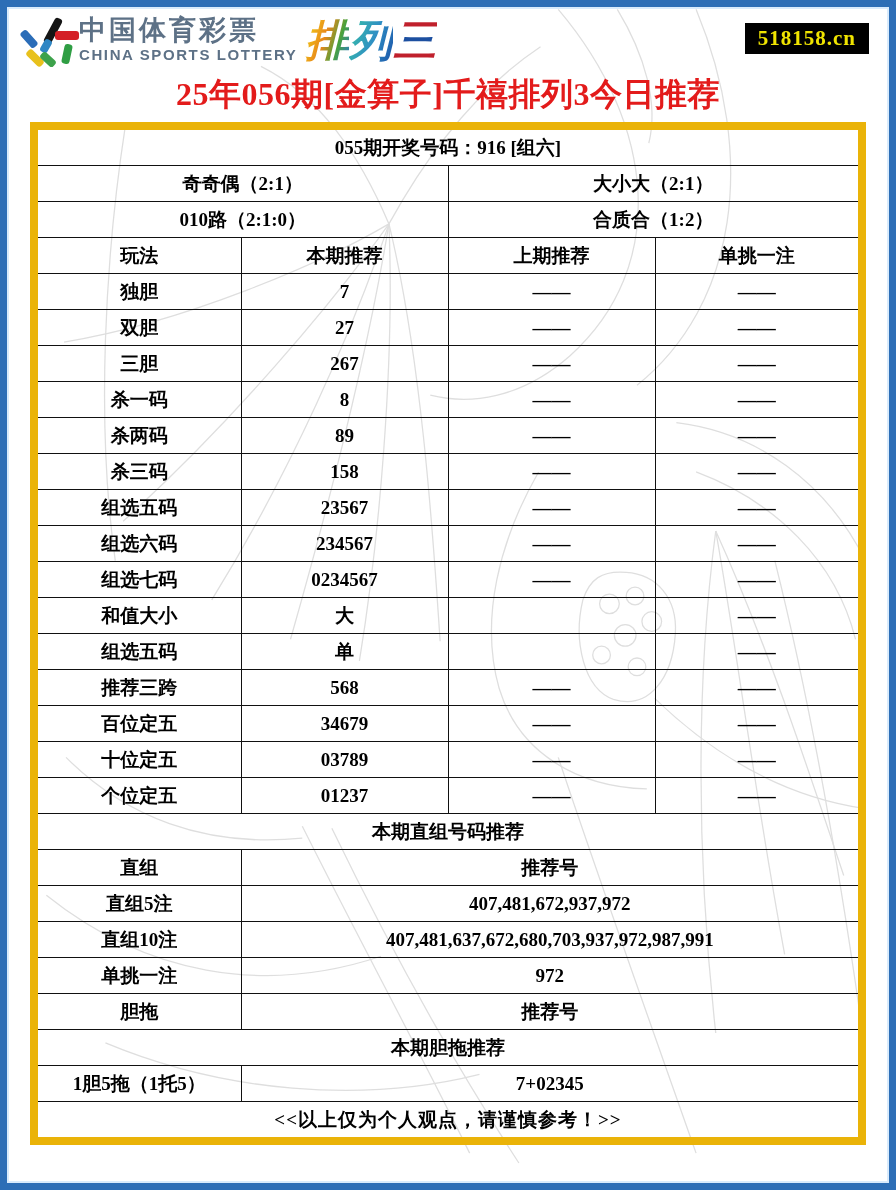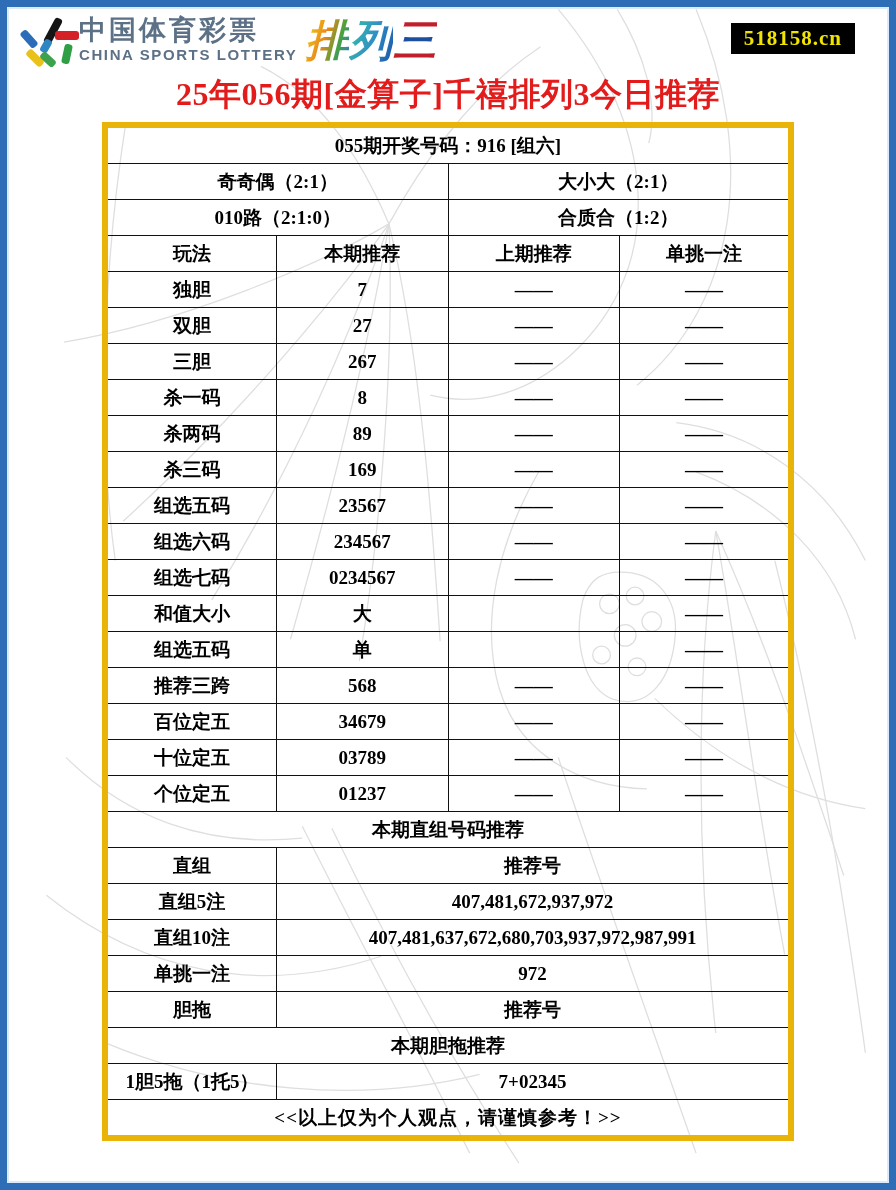--- a/index.html
+++ b/index.html
@@ -32,40 +32,40 @@
   .brand-text{line-height:1;}
   .brand-cn{font-size:27px;font-weight:700;color:#5d7186;letter-spacing:3px;}
   .brand-en{font-size:15px;font-weight:700;color:#5d7186;letter-spacing:1.6px;margin-top:3px;font-family:"Liberation Sans",sans-serif;}
   .pailie{display:flex;margin-left:8px;margin-top:-2px;font-family:"Liberation Sans",sans-serif;
           font-weight:900;font-style:italic;font-size:43px;line-height:50px;letter-spacing:1px;}
   .pailie span{background-clip:text;-webkit-background-clip:text;color:transparent;}
   .pl-1{background-image:linear-gradient(110deg,#f0c318 15%,#e8861a 45%,#49a23c 70%,#2f7fc1 95%);}
   .pl-2{background-image:linear-gradient(110deg,#35b2ae 20%,#2f8fc4 55%,#1f5fae 90%);}
   .pl-3{background-image:linear-gradient(180deg,#c0202c 0%,#c0202c 30%,#1c4fa0 38%,#1c4fa0 62%,#c0202c 70%,#c0202c 100%);}
   .site-badge{
-    position:absolute;right:34px;top:16px;
+    position:absolute;right:20px;top:16px;
     background:#000;color:#f0e400;
     font-size:21px;font-weight:700;
     padding:3px 13px;letter-spacing:1px;
   }
 
   
   .main-title{
     text-align:center;
     color:#e31b1b;
     font-size:32px;font-weight:700;
     line-height:46px;height:48px;
     letter-spacing:0.5px;
   }
 
   
   table.board{
-    width:692px;margin:3px auto 0 auto;
+    width:836px;margin:3px auto 0 auto;
     border-collapse:collapse;
-    border:6px solid #eab308;
+    border:8px solid #eab308;
     table-layout:fixed;
     background:transparent;
   }
   table.board td{
     border:1px solid #111;
     text-align:center;vertical-align:middle;
     height:35px;
     font-size:19px;font-weight:700;color:#000;
     padding:0 4px;overflow:hidden;white-space:nowrap;
   }
@@ -194,21 +194,21 @@
           <td>——</td>
         </tr>
         <tr>
           <td>杀两码</td>
           <td>89</td>
           <td>——</td>
           <td>——</td>
         </tr>
         <tr>
           <td>杀三码</td>
-          <td>169</td>
+          <td>158</td>
           <td>——</td>
           <td>——</td>
         </tr>
         <tr>
           <td>组选五码</td>
           <td>23567</td>
           <td>——</td>
           <td>——</td>
         </tr>
         <tr>

